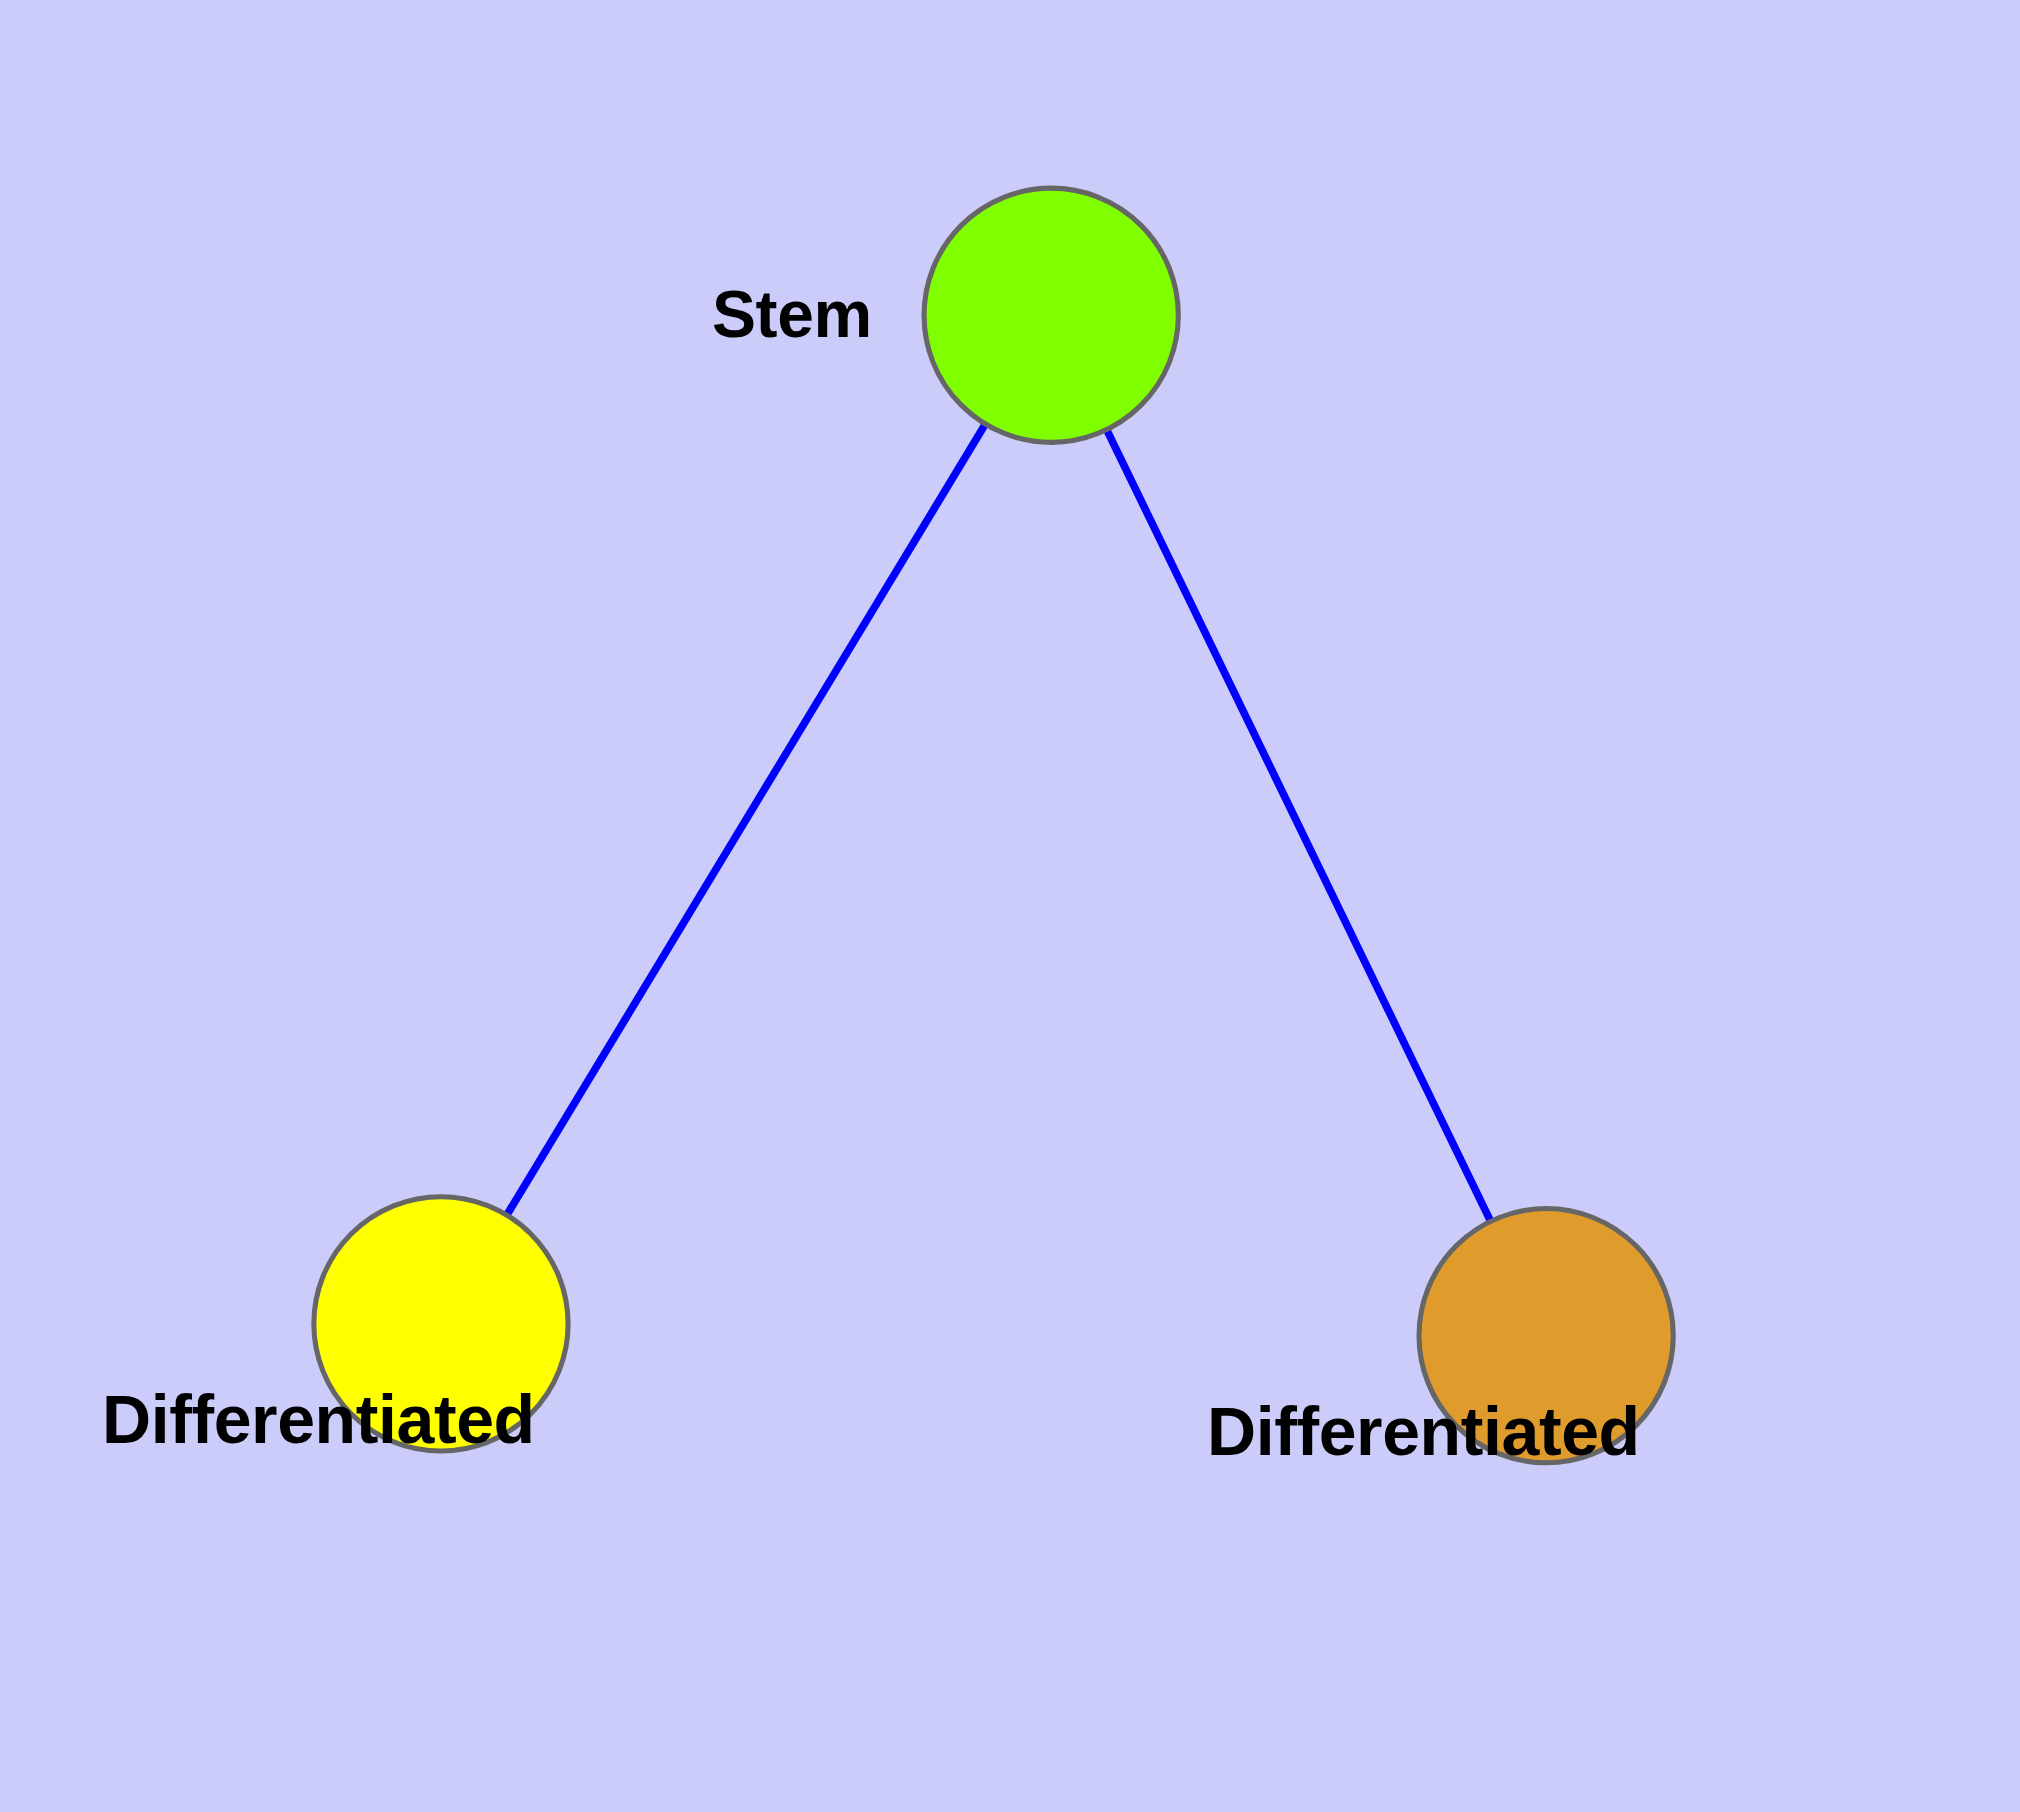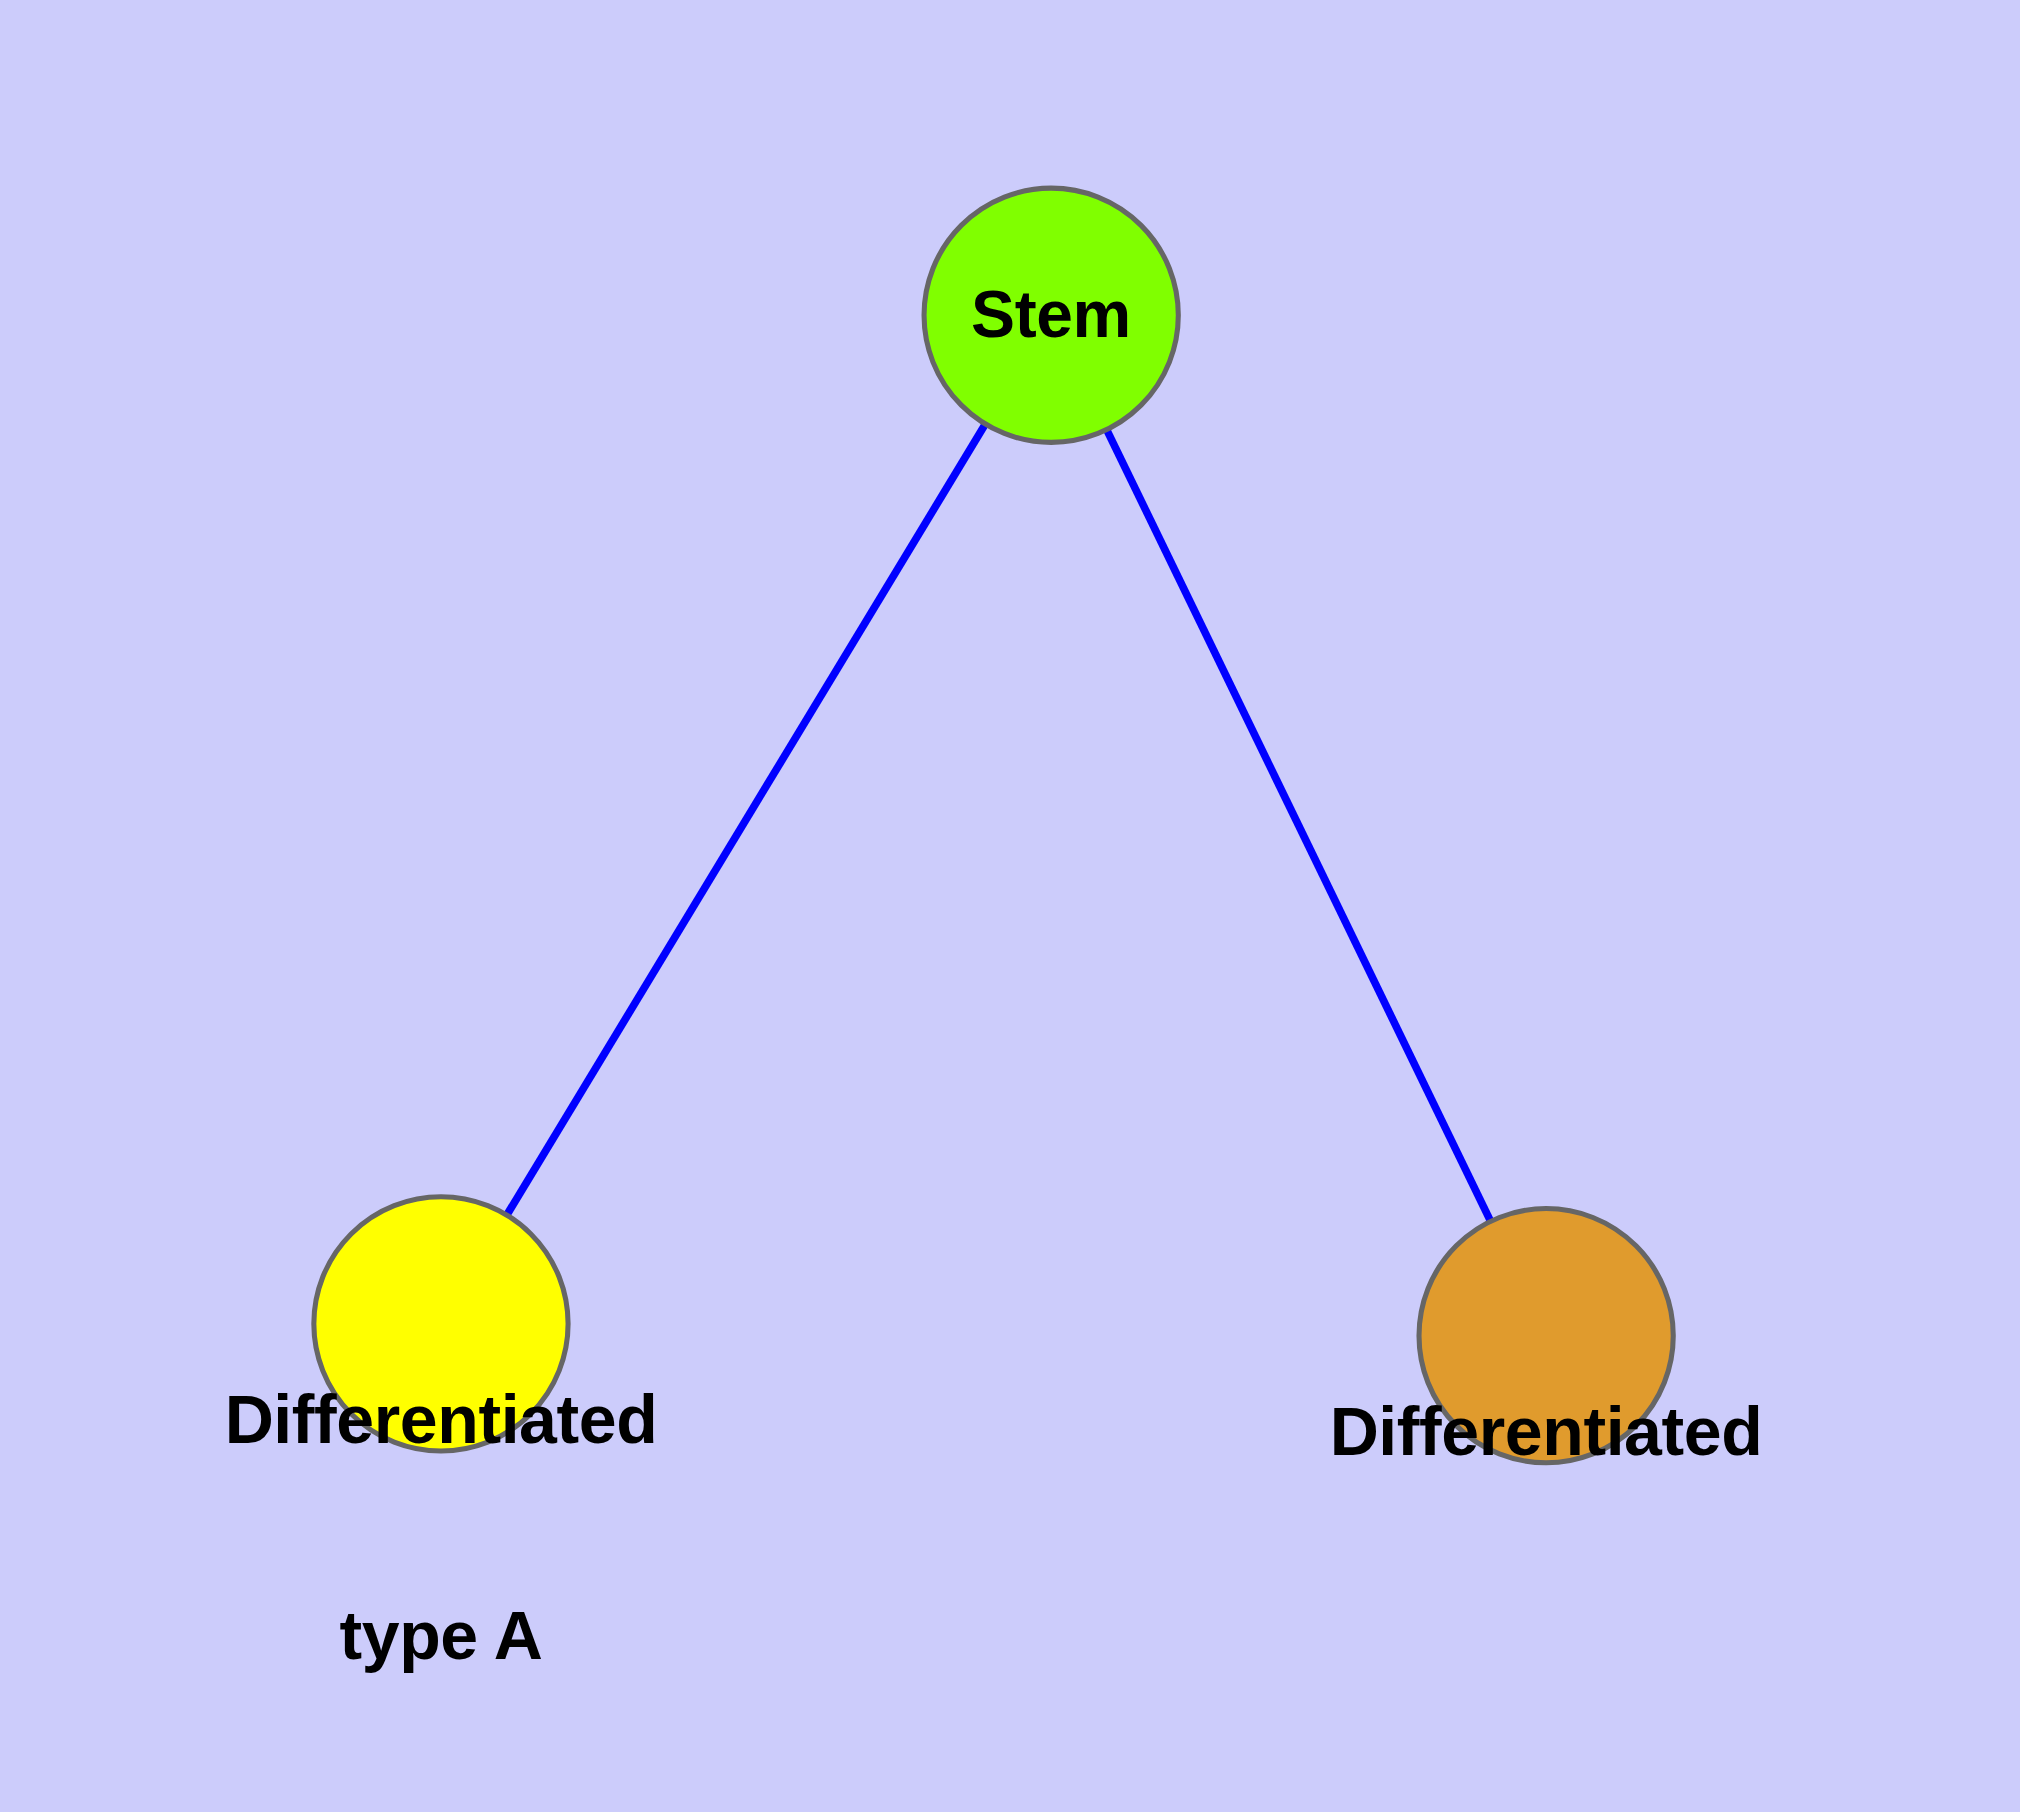--- a/index.html
+++ b/index.html
@@ -26,21 +26,20 @@
     stroke: #666666;
     stroke-width: 6;
   }
   .edge-line {
     stroke: #0000ff;
     stroke-width: 9;
     stroke-linecap: butt;
   }
   .node-label {
     position: absolute;
-    text-align: center;
     font-weight: bold;
     color: #000000;
     line-height: 1.06;
     white-space: pre;
     letter-spacing: -0.4px;
     pointer-events: none;
   }
   .label-stem {
     font-size: 66px;
   }
@@ -59,21 +58,20 @@
 
     <circle class="node-circle" cx="520" cy="1562" r="150" fill="#ffff00" stroke="#666666"></circle>
     <circle class="node-circle" cx="1824" cy="1576" r="150" fill="#e09b2d" stroke="#666666"></circle>
     <circle class="node-circle" cx="1240" cy="372" r="150" fill="#80ff00" stroke="#666666"></circle>
   </svg>
 
   <div class="node-label label-stem" style="left:712px; top:280px; width:678px;">Stem</div>
 
   <div class="node-label label-diff" style="left:102px; top:1239px; width:678px;">
     <div>Differentiated</div>
-    <div>type A</div>
   </div>
 
   <div class="node-label label-diff" style="left:1207px; top:1251px; width:678px;">
     <div>Differentiated</div>
   </div>
 
 </div>
 
 
 </body></html>

